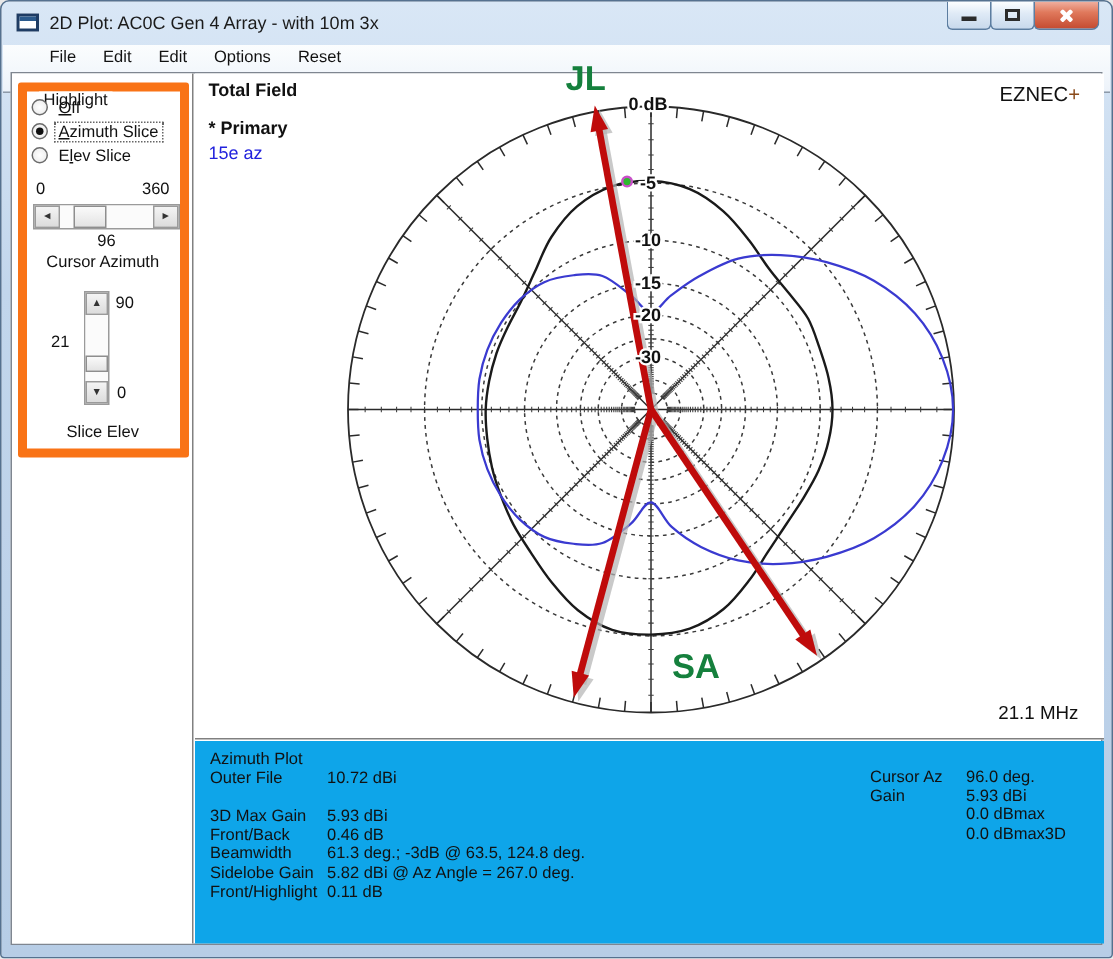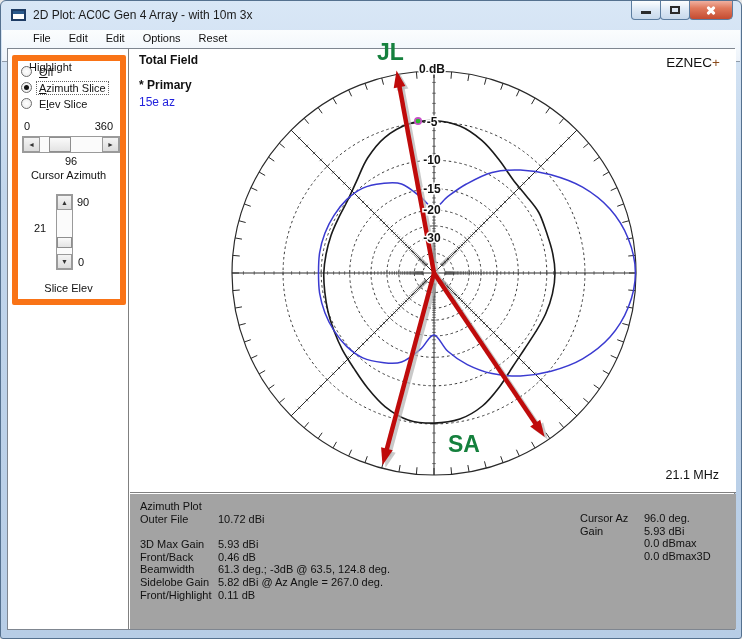--- a/index.html
+++ b/index.html
@@ -46,21 +46,21 @@
   .vbtn{flex:0 0 15px;}
   .vtrack{flex:1;position:relative;background:#fbfbfb;}
   .vthumb{position:absolute;left:0;right:0;top:27px;height:11px;background:linear-gradient(#fafafa,#e3e3e3);border:1px solid #8e8e8e;}
   .center-l{left:0;width:121px;text-align:center;}
   
   .plot-area{position:absolute;left:122px;top:0;width:606px;height:444px;background:#fff;border-bottom:1px solid #808080;}
   .ov{position:absolute;white-space:nowrap;color:#111;}
   .b12{font-size:12px;font-weight:bold;}
   .big-dir{font-size:23px;font-weight:bold;color:#15803d;letter-spacing:0px;z-index:5;text-align:right;}
   
-  .info-panel{position:absolute;left:122px;top:445px;width:606px;bottom:0;background:#a3a3a3;font-size:11px;color:#111;}
+  .info-panel{position:absolute;left:122px;top:445px;width:606px;bottom:0;background:#0ea5e9;font-size:11px;color:#111;}
   .irow{display:flex;height:12.7px;line-height:12.7px;white-space:nowrap;}
   .ilabel{flex:0 0 78px;}
   .ilabel2{flex:0 0 64px;}
   #info-left{position:absolute;left:10px;top:6px;}
   #info-right{position:absolute;left:450px;top:6px;margin-top:12px;}
 </style>
 </head>
 <body>
 
 <div class="window">

